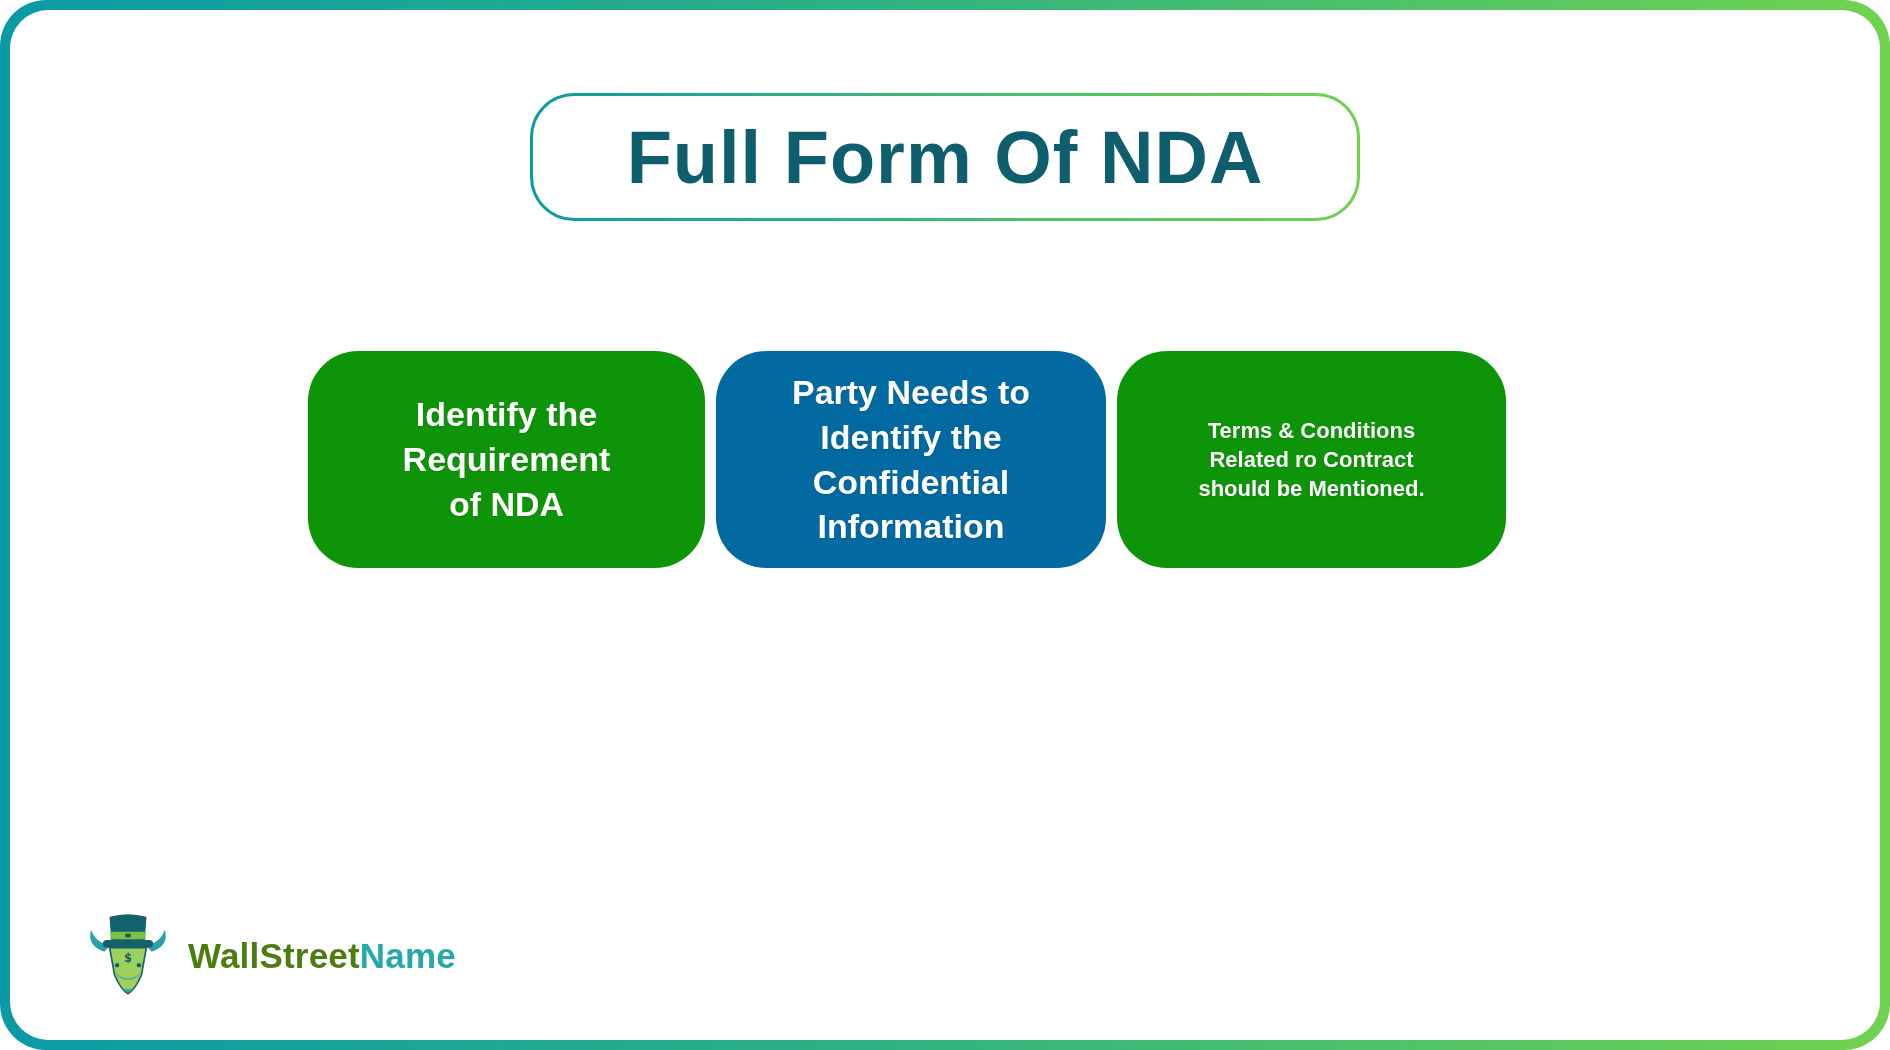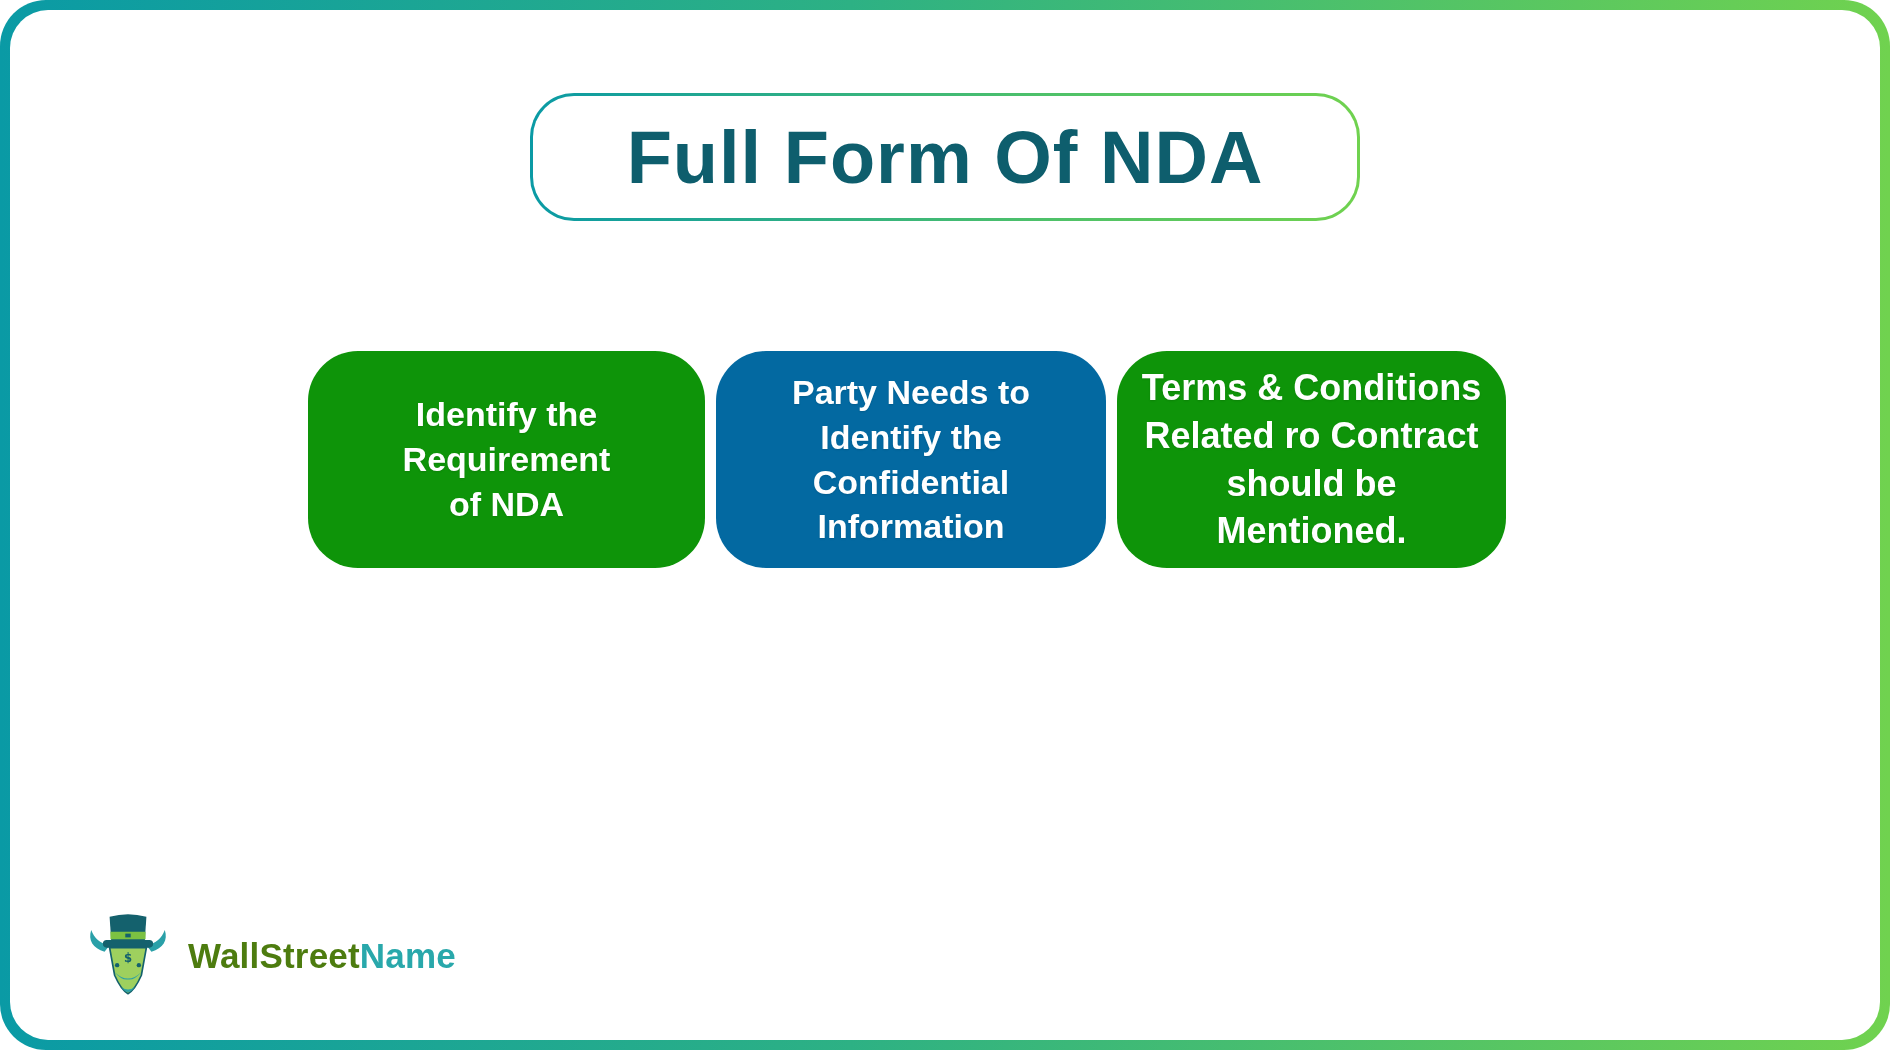--- a/index.html
+++ b/index.html
@@ -46,21 +46,21 @@
     border-radius:50px;
     display:flex;align-items:center;justify-content:center;
     text-align:center;color:#ffffff;
     font-size:34px;font-weight:700;line-height:1.32;
     white-space:pre-line;
     padding:10px 18px;box-sizing:border-box;
     text-shadow:0 1px 2px rgba(0,0,0,0.12);
   }
   .box--green{background:#0e9409;}
   .box--teal{background:#0369a1;}
-  .box--tight{font-size:36px;}
+  .box--tight{font-size:22px;}
   
   .logo{
     position:absolute;left:72px;top:900px;
     display:flex;align-items:center;gap:14px;
   }
   .logo svg{display:block;}
   .logo-text{font-size:35px;font-weight:800;letter-spacing:0.2px;}
   .logo-part1{color:#4d7c0f;}
   .logo-part2{color:#29a8ab;}
 </style>

